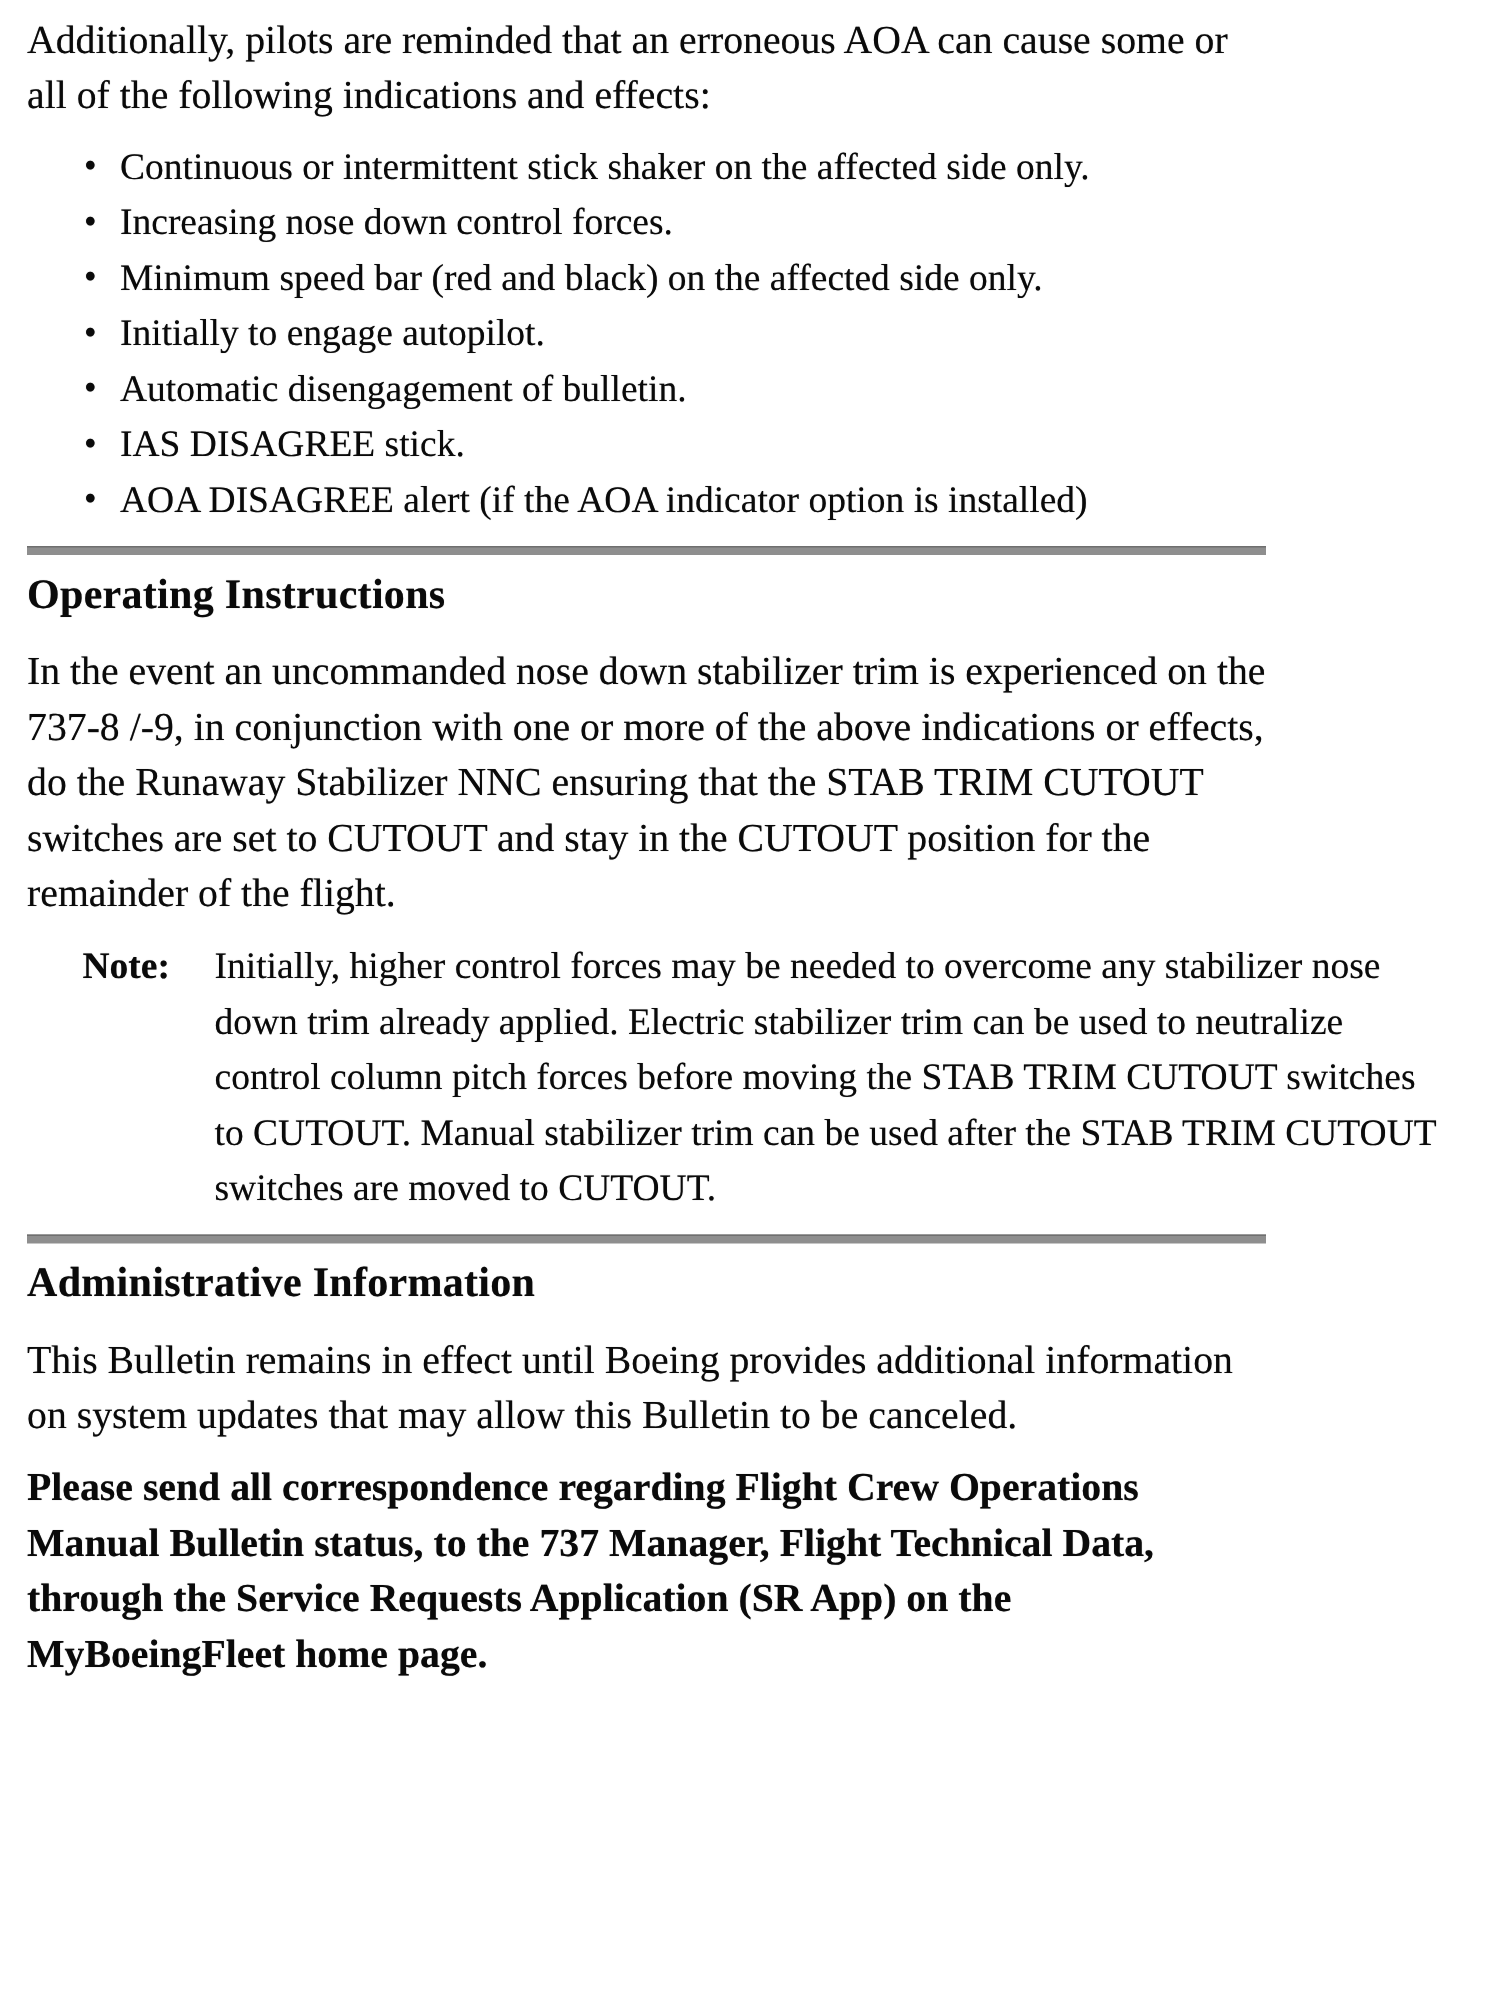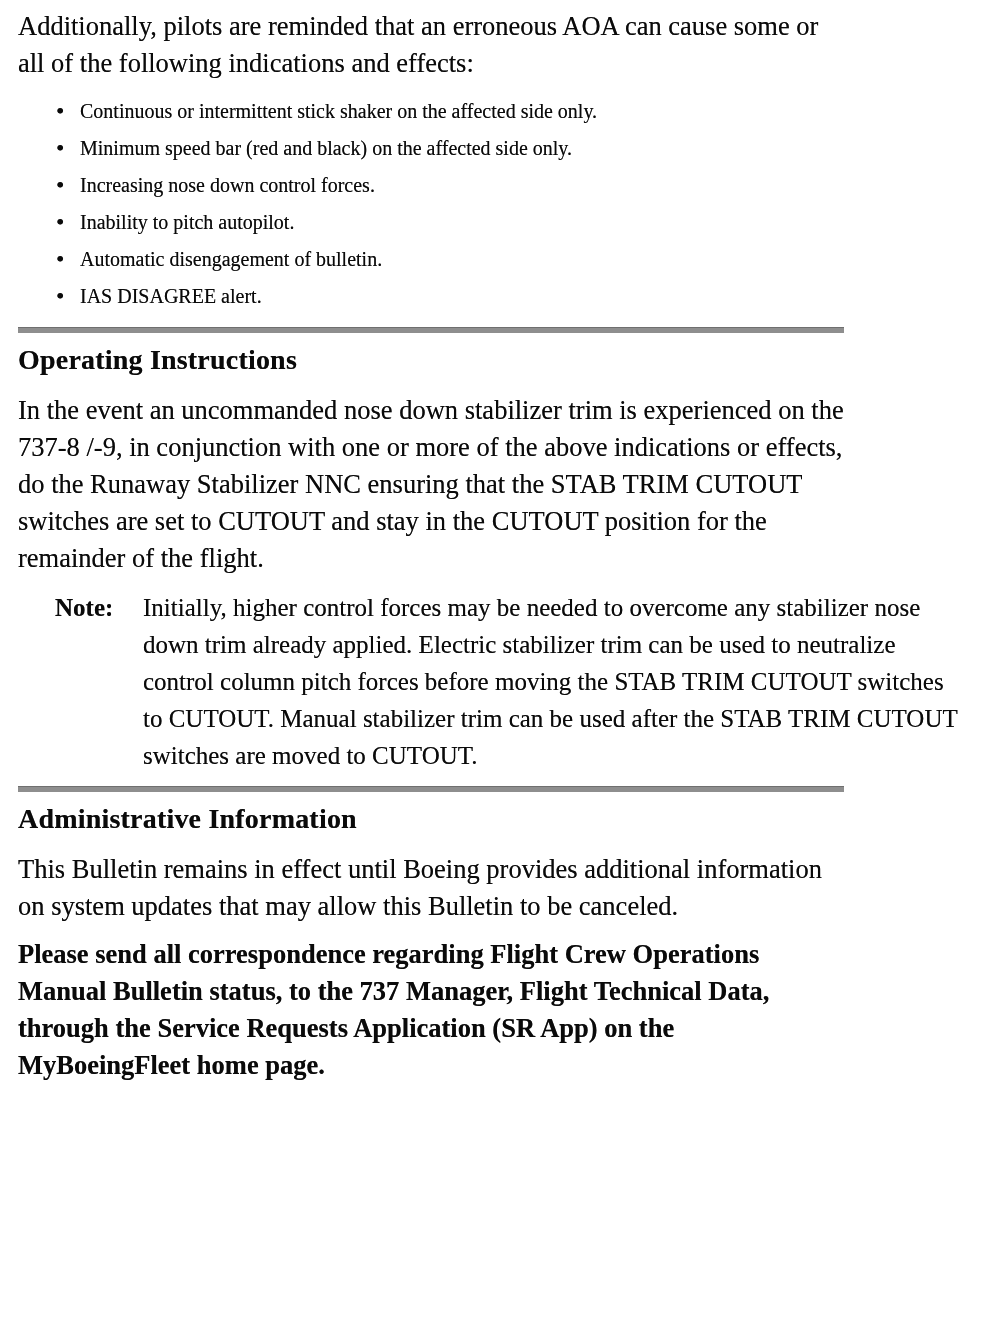--- a/index.html
+++ b/index.html
@@ -27,21 +27,21 @@
     margin: 0 0 11px 0;
     text-align: left;
   }
   ul.bullet-list {
     list-style: none;
     margin: 0 0 0 0;
     padding: 0;
   }
   ul.bullet-list li {
     position: relative;
-    font-size: 20px;
+    font-size: 25px;
     line-height: 37px;
     padding-left: 62px;
   }
   ul.bullet-list li::before {
     content: "\2022";
     position: absolute;
     left: 38px;
     top: 0;
     font-size: 24px;
   }
@@ -79,25 +79,26 @@
 </style>
 </head>
 <body>
 
 <div class="page">
 
   <p class="body-text">Additionally, pilots are reminded that an erroneous AOA can cause some or all of the following indications and effects:</p>
 
   <ul class="bullet-list">
     <li>Continuous or intermittent stick shaker on the affected side only.</li>
+    <li>Increasing nose down control forces.</li>
     <li>Minimum speed bar (red and black) on the affected side only.</li>
-    <li>Increasing nose down control forces.</li>
-    <li>Inability to pitch autopilot.</li>
+    <li>Initially to engage autopilot.</li>
     <li>Automatic disengagement of bulletin.</li>
-    <li>IAS DISAGREE alert.</li>
+    <li>IAS DISAGREE stick.</li>
+    <li>AOA DISAGREE alert (if the AOA indicator option is installed)</li>
   </ul>
 
   <div class="rule"></div>
 
   <div class="section-body">
     <h2 class="section-heading">Operating Instructions</h2>
 
     <p class="body-text">In the event an uncommanded nose down stabilizer trim is experienced on the 737-8 /-9, in conjunction with one or more of the above indications or effects, do the Runaway Stabilizer NNC ensuring that the STAB TRIM CUTOUT switches are set to CUTOUT and stay in the CUTOUT position for the remainder of the flight.</p>
 
     <div class="note-block">

